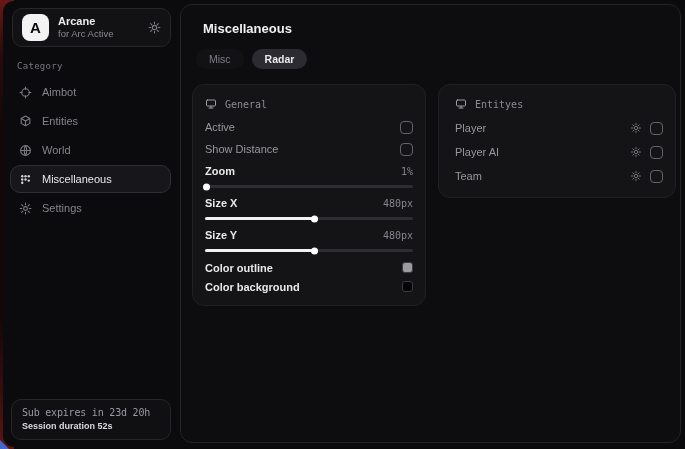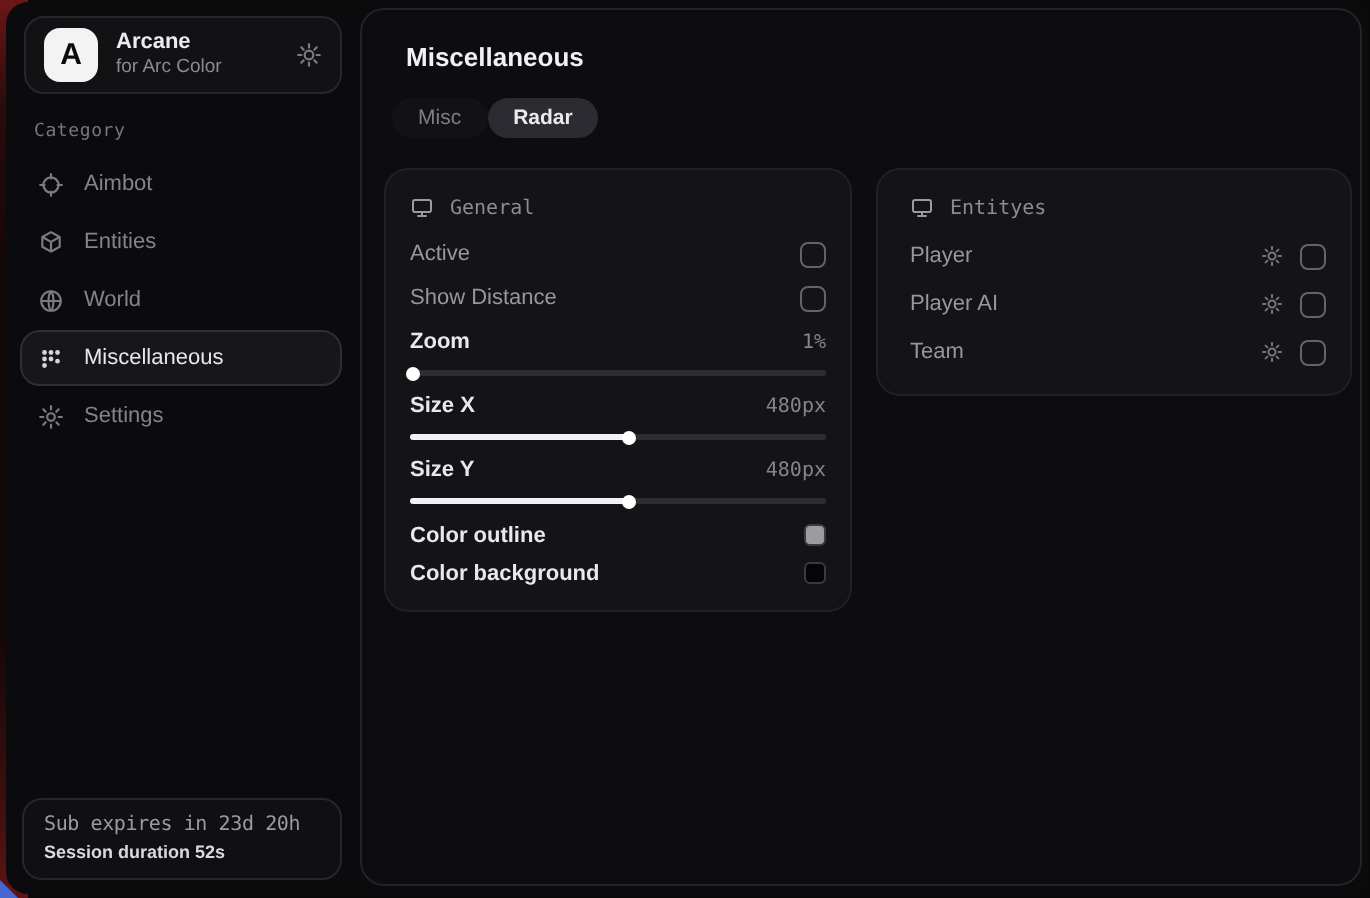--- a/index.html
+++ b/index.html
@@ -73,21 +73,21 @@
   }
   .footer-line1 { font-size:10px; color:#9a9aa2; letter-spacing:-0.2px; }
   .footer-line2 { font-size:9px; font-weight:bold; color:#d9d9de; margin-top:3px; }
 
   
   .main {
     position:absolute; left:177px; top:3px; right:3px; bottom:4px;
     background:#0d0d10; border:1px solid #232328; border-radius:12px;
   }
   .page-title { margin:16px 0 0 22px; font-size:13px; font-weight:bold; color:#f1f1f3; }
-  .tabs { display:flex; gap:0; margin:13px 0 0 15px;align-items:center; }
+  .tabs { display:flex; gap:8px; margin:13px 0 0 15px;align-items:center; }
   .tab {
     padding:4px 13px; border-radius:13px; font-size:10.5px;
     color:#7e7e86; background:#121215; cursor:default;
   }
   .tab.active { background:#2b2b31; color:#eaeaed; font-weight:bold; }
 
   .panels { display:flex; align-items:flex-start; gap:12px; margin:15px 0 0 11px; }
   .panel {
     background:#141417; border:1px solid #202025; border-radius:12px;
     padding:9px 12px 9px;
@@ -137,21 +137,21 @@
 <div class="cursor-blue"></div>
 
 <div class="window">
 
   <div class="sidebar">
 
     <div class="brand-card">
       <div class="logo">A</div>
       <div class="brand-text">
         <div class="brand-name">Arcane</div>
-        <div class="brand-sub">for Arc Color</div>
+        <div class="brand-sub">for Arc Active</div>
       </div>
       <span class="brand-gear">
         <svg width="13" height="13" viewBox="0 0 24 24" fill="none" stroke="currentColor" stroke-width="2" stroke-linecap="round">
           <circle cx="12" cy="12" r="4"></circle>
           <path d="M12 2v3M12 19v3M2 12h3M19 12h3M4.9 4.9l2.2 2.2M16.9 16.9l2.2 2.2M19.1 4.9l-2.2 2.2M7.1 16.9l-2.2 2.2"></path>
         </svg>
       </span>
     </div>
 
     <div style="position:absolute; top:44px; left:0; right:0;">

